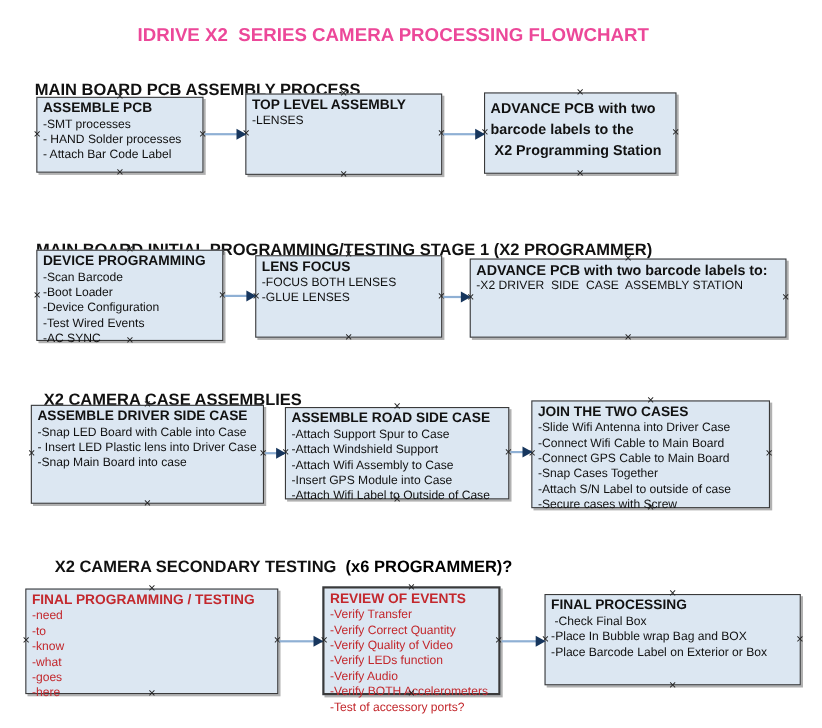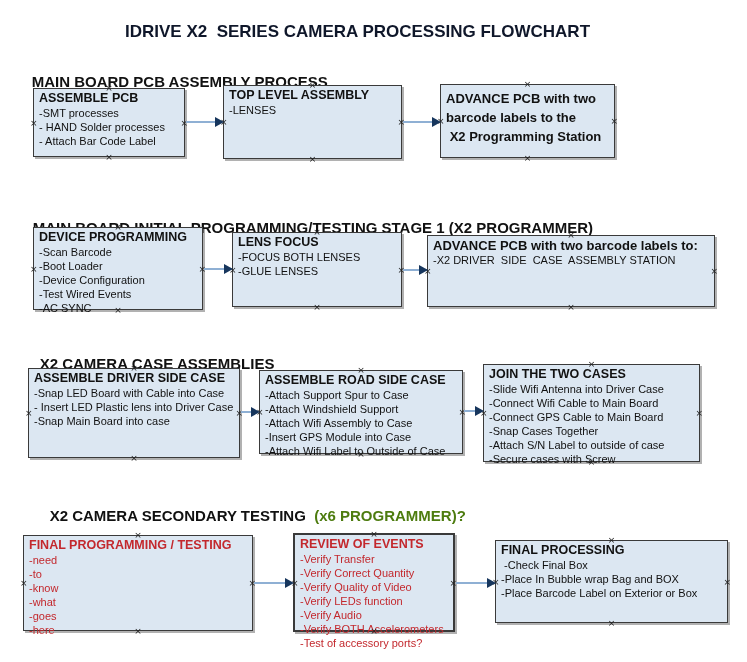--- a/index.html
+++ b/index.html
@@ -1,23 +1,23 @@
 <!DOCTYPE html>
 <html><head>
 <meta charset="utf-8">
 <style>
   html,body{margin:0;padding:0;background:#fff;}
   #page{position:relative;width:747px;height:662px;background:#ffffff;
         font-family:"Liberation Sans",sans-serif;color:#111;overflow:hidden;}
 
   .main-title{position:absolute;left:0;top:22px;width:715px;text-align:center;
-              font-size:17px;font-weight:bold;white-space:pre;color:#0f172a;}
+              font-size:17px;font-weight:bold;white-space:pre;color:#ec4899;}
 
   .heading{position:absolute;font-size:15px;font-weight:bold;white-space:pre;color:#111;}
-  .heading .red{color:#4d7c0f;}
+  .heading .red{color:#000000;}
   #h0{left:15px;top:56px;}
   #h1{left:16px;top:202px;}
   #h2{left:23px;top:338px;}
   #h3{left:33px;top:490px;}
 
   .box{position:absolute;box-sizing:border-box;background:#dce7f2;
        border:1px solid #3a3a3a;box-shadow:2px 2px 0 rgba(125,125,125,0.6);
        padding:2px 4px 2px 5px;color:#111;}
   .box-title{font-weight:bold;font-size:12.5px;line-height:15px;white-space:pre-wrap;}
   .item{font-size:11px;line-height:14px;white-space:pre;}

